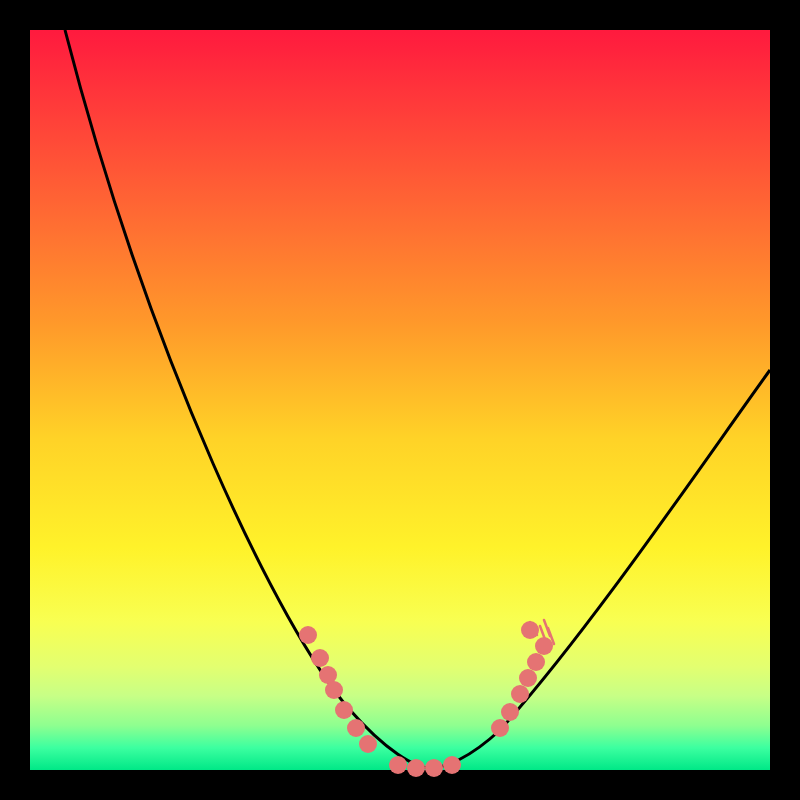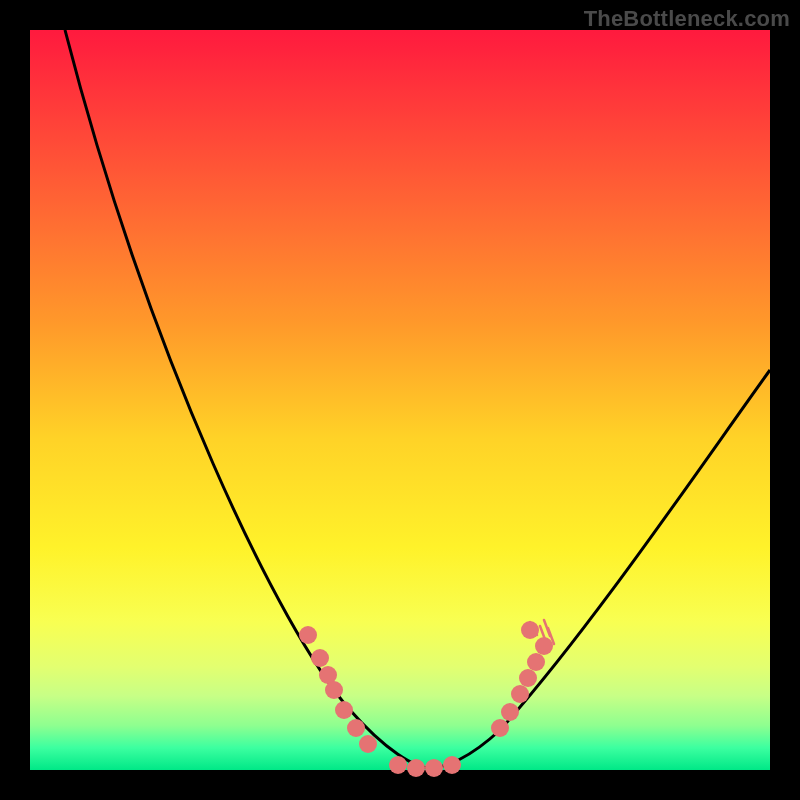--- a/index.html
+++ b/index.html
@@ -57,21 +57,20 @@
     width: 740px;
     height: 740px;
     overflow: visible;
   }
 </style>
 </head>
 <body>
 
 <div class="frame">
 
-  <div class="watermark">TheBottleneck.com</div>
 
   <div class="plot-area">
     <svg class="curves" viewBox="0 0 740 740">
       <g id="curve-group">
           <path d="M 35 0 C 120 330, 250 600, 320 680 C 355 720, 385 738, 400 738" stroke="#000000" stroke-width="3" fill="none"></path>
           <path d="M 400 738 C 415 738, 440 728, 470 700 C 560 600, 675 430, 740 340" stroke="#000000" stroke-width="3" fill="none"></path>
         </g>
       <g id="scribble-group">
           <path d="M 500 592 L 507 605 M 510 596 L 516 612 M 514 590 L 520 606 M 518 598 L 524 614" stroke="#e57373" stroke-width="2.5" stroke-linecap="round" fill="none"></path>
         </g>

